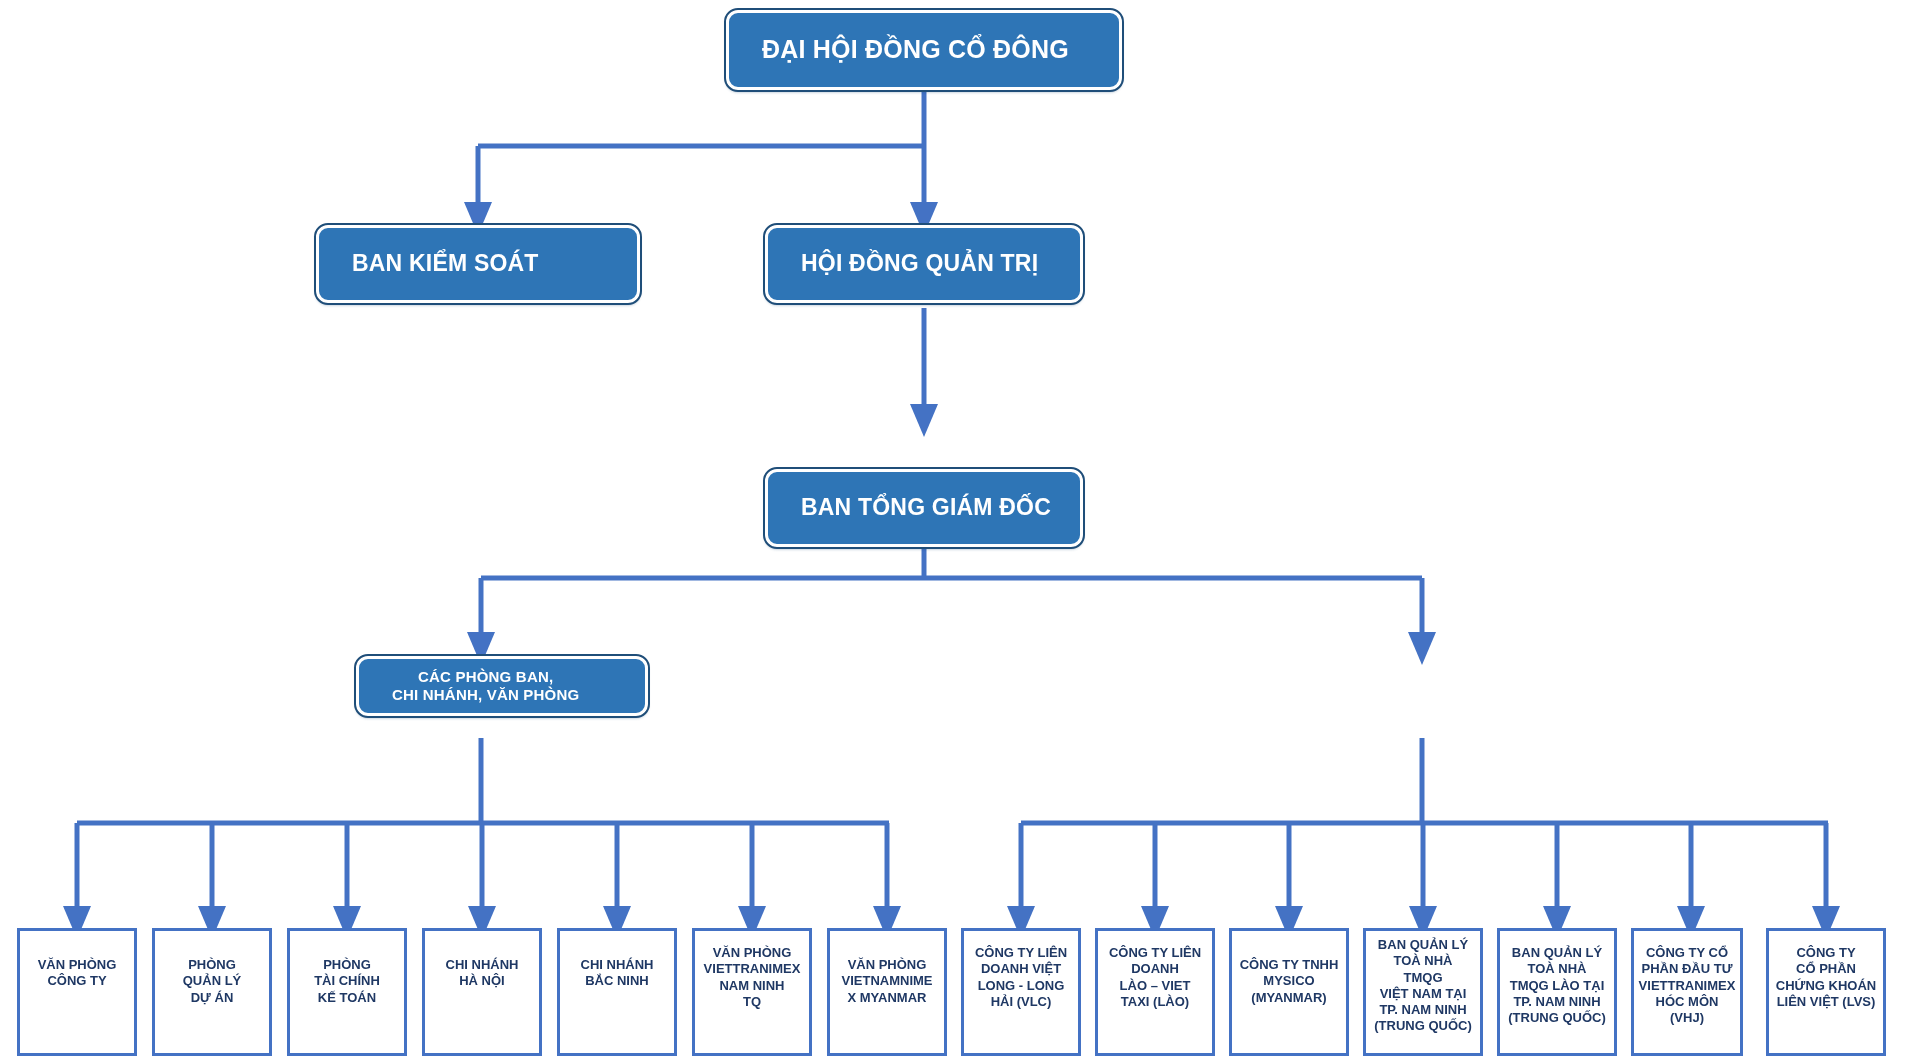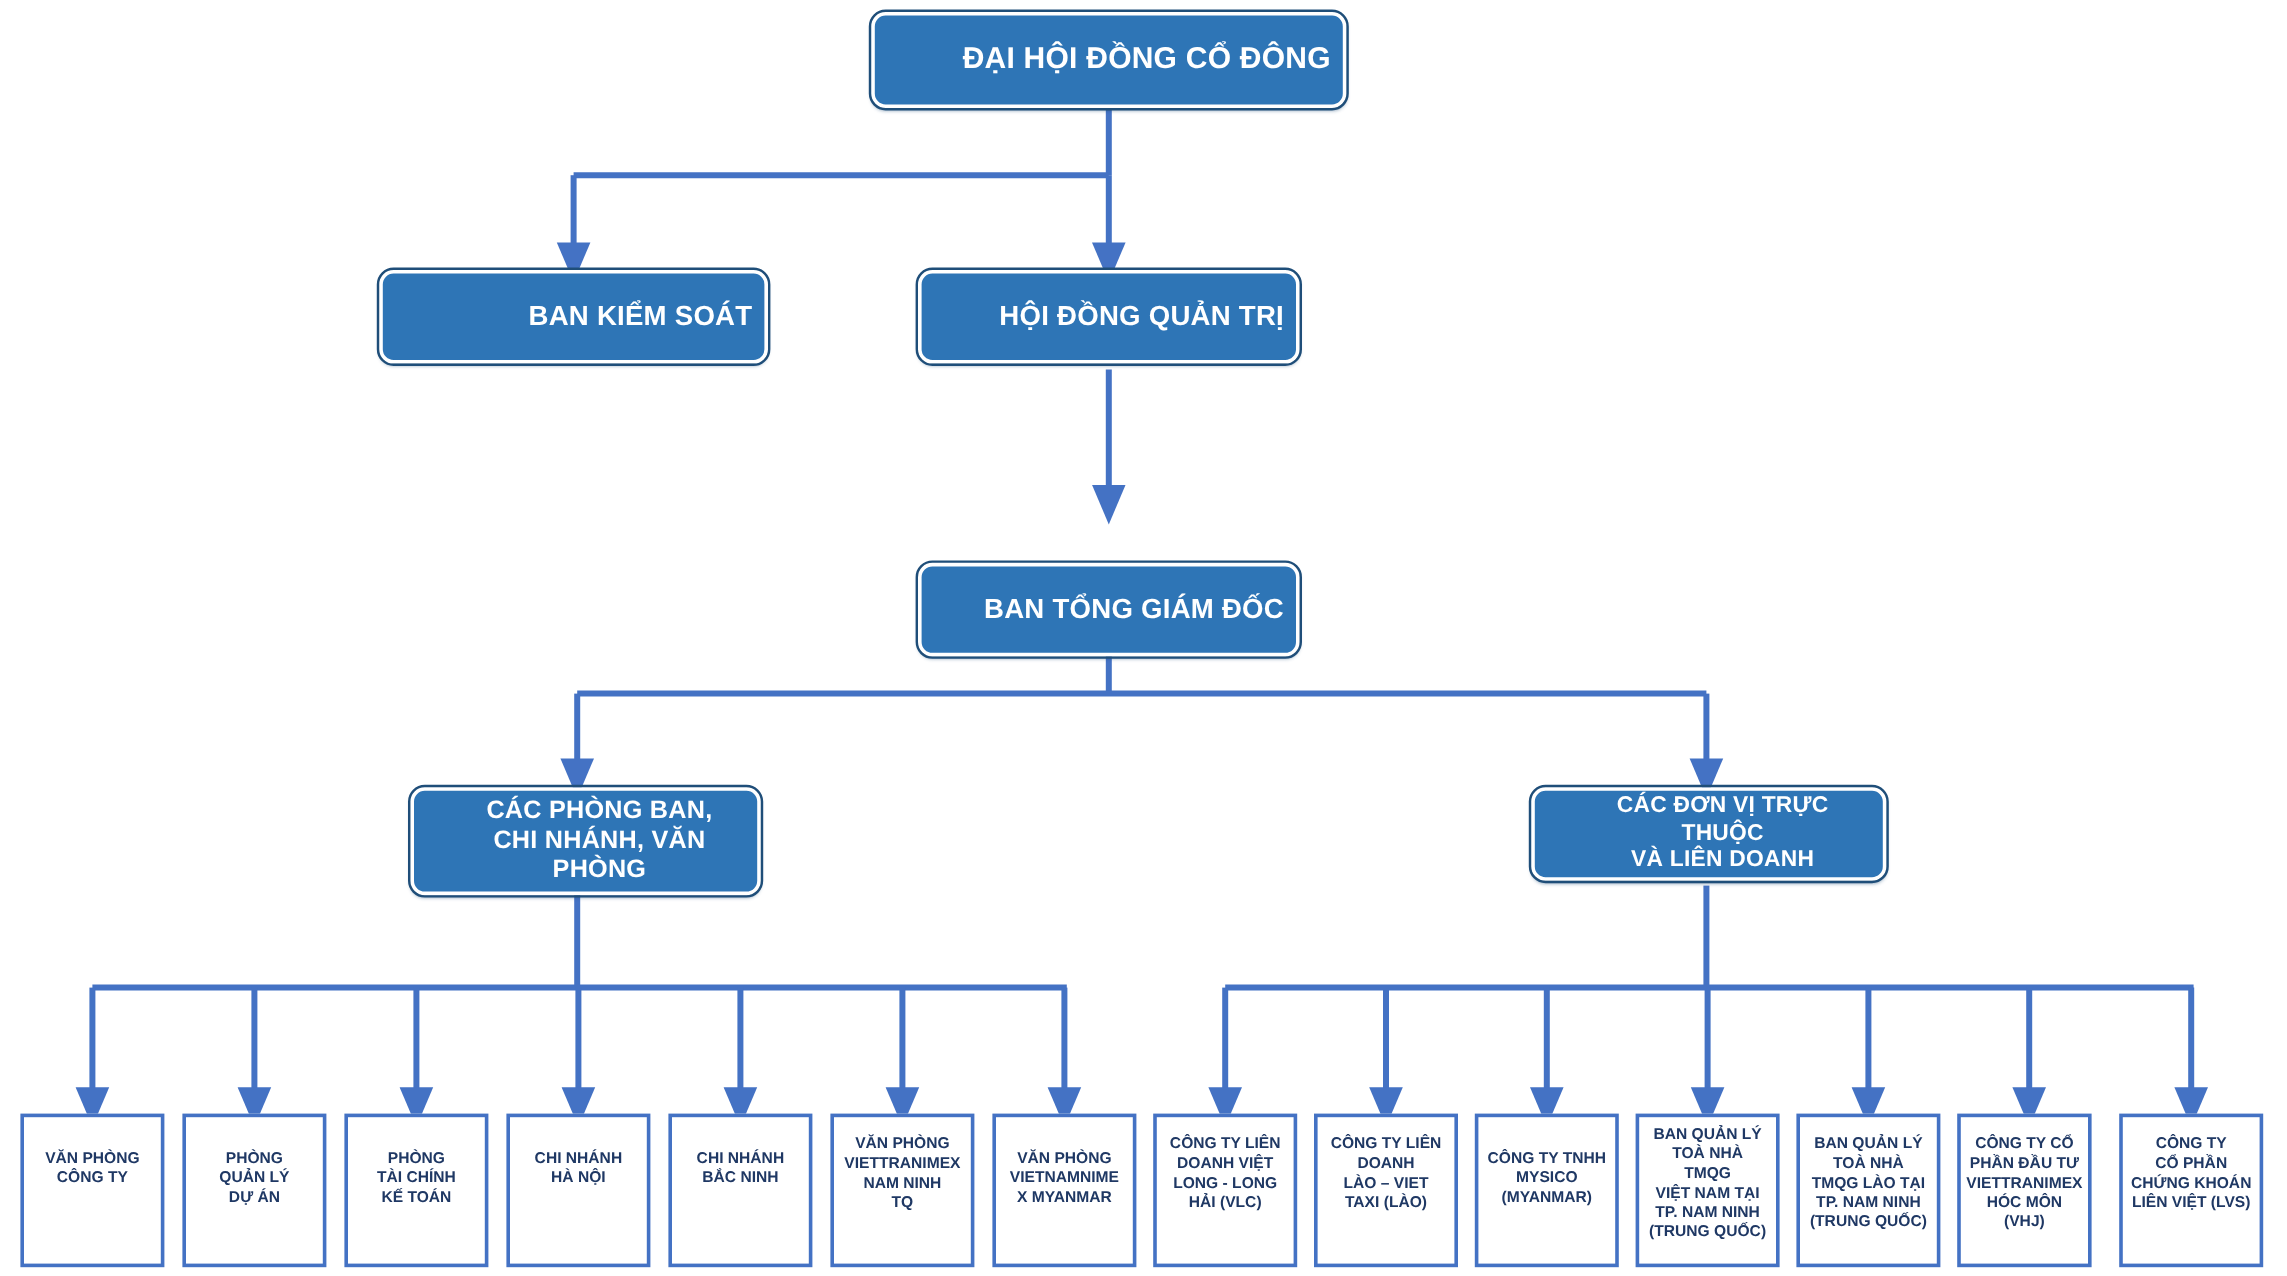--- a/index.html
+++ b/index.html
@@ -32,21 +32,21 @@
   .node-blue {
     position: absolute;
     box-sizing: border-box;
     background: #2E75B6;
     border: 3px solid #ffffff;
     border-radius: 12px;
     outline: 2px solid #1F4E79;
     box-shadow: 0 2px 3px rgba(31,78,121,0.45);
     display: flex;
     align-items: center;
-    justify-content: flex-end;
+    justify-content: flex-start;
     text-align: center;
     color: #ffffff;
     font-weight: bold;
     letter-spacing: 0.2px;
     line-height: 1.18;
     z-index: 3;
     padding-left: 23px;
   }
   .node-blue .node-text {
     display: block;
@@ -135,29 +135,25 @@
   </div>
 
   <div class="node-blue" style="left:765px; top:225px; width:318px; height:78px; font-size:23px;">
     <span class="node-text">HỘI ĐỒNG QUẢN TRỊ</span>
   </div>
 
   <div class="node-blue" style="left:765px; top:428px; width:318px; height:78px; font-size:23px;margin-top:41px;">
     <span class="node-text">BAN TỔNG GIÁM ĐỐC</span>
   </div>
 
-  <div class="node-blue" style="left:342px; top:656px; width:292px; height:90px; font-size:21px;">
+  <div class="node-blue" style="left:356px; top:656px; width:292px; height:60px; font-size:15px;">
     <span class="node-text">CÁC PHÒNG BAN,
 CHI NHÁNH, VĂN PHÒNG</span>
   </div>
 
-  <div class="node-blue" style="left:1276px; top:656px; width:296px; height:78px; font-size:19px;">
-    <span class="node-text">CÁC ĐƠN VỊ TRỰC THUỘC
-VÀ LIÊN DOANH</span>
-  </div>
 
   <div class="node-leaf" style="left:17px; top:928px; width:120px; height:128px;">
     <span class="node-text">VĂN PHÒNG
 CÔNG TY</span>
   </div>
   <div class="node-leaf" style="left:152px; top:928px; width:120px; height:128px;">
     <span class="node-text">PHÒNG
 QUẢN LÝ
 DỰ ÁN</span>
   </div>

